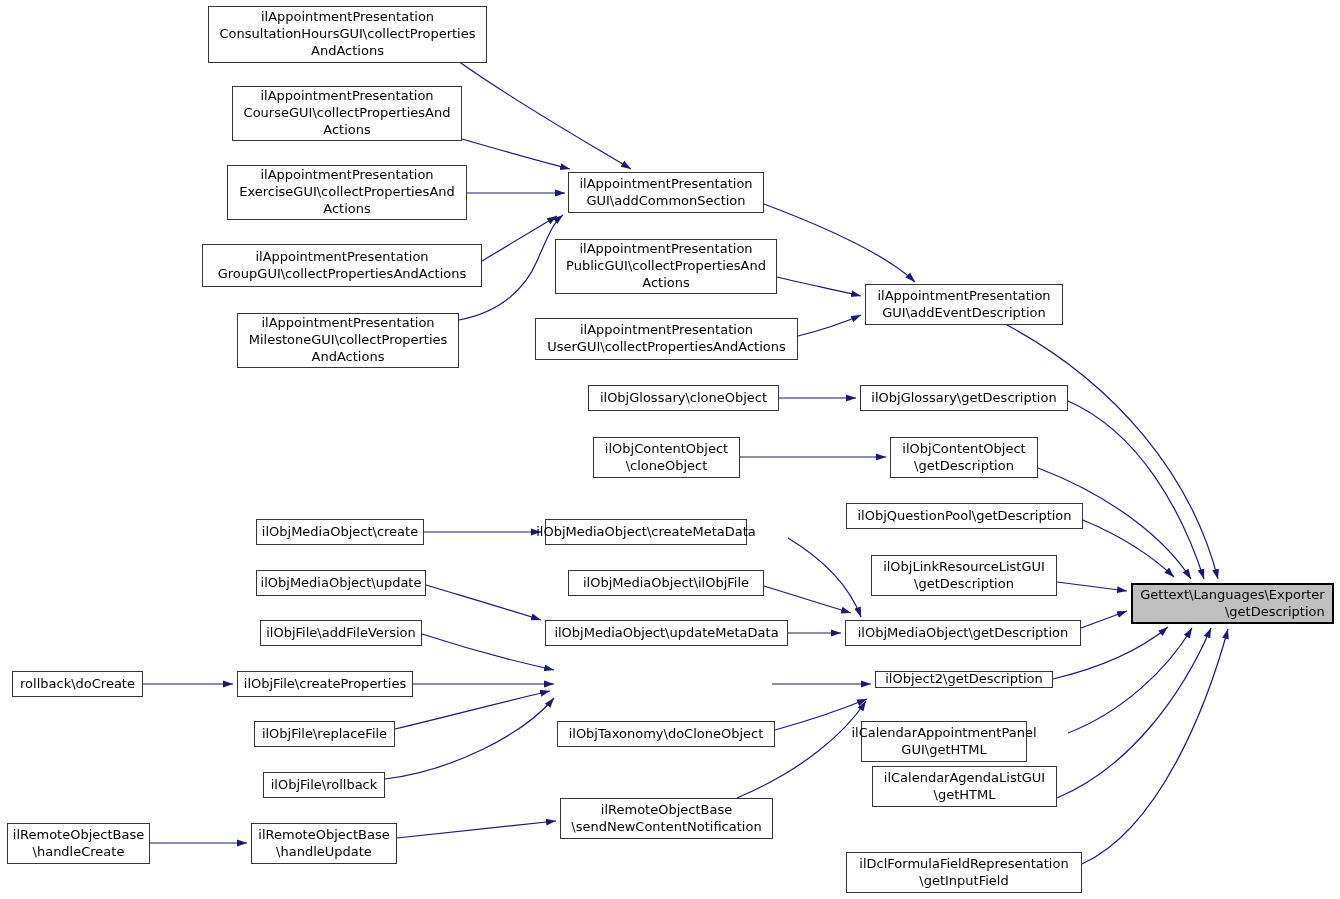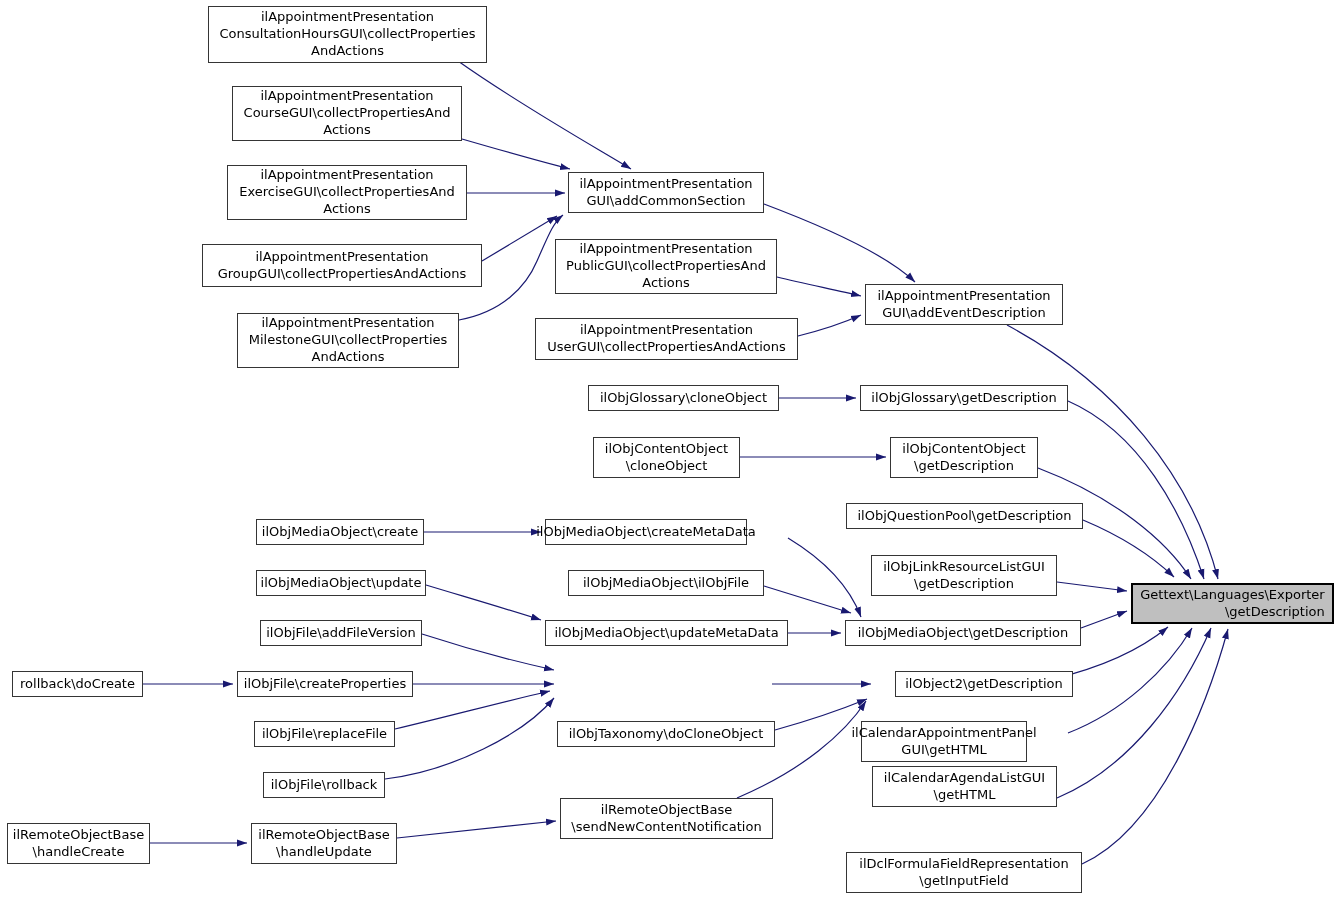--- a/index.html
+++ b/index.html
@@ -113,21 +113,21 @@
 \getDescription</div>
   <div class="node" style="left:256px;top:519px;width:168px;height:26px">ilObjMediaObject\create</div>
   <div class="node" style="left:545px;top:519px;width:202px;height:26px">ilObjMediaObject\createMetaData</div>
   <div class="node" style="left:256px;top:570px;width:170px;height:26px">ilObjMediaObject\update</div>
   <div class="node" style="left:568px;top:570px;width:196px;height:26px">ilObjMediaObject\ilObjFile</div>
   <div class="node" style="left:260px;top:620px;width:162px;height:26px">ilObjFile\addFileVersion</div>
   <div class="node" style="left:545px;top:620px;width:243px;height:26px">ilObjMediaObject\updateMetaData</div>
   <div class="node" style="left:845px;top:620px;width:236px;height:26px">ilObjMediaObject\getDescription</div>
   <div class="node" style="left:12px;top:671px;width:131px;height:26px">rollback\doCreate</div>
   <div class="node" style="left:237px;top:671px;width:176px;height:26px">ilObjFile\createProperties</div>
-  <div class="node" style="left:895px;top:671px;width:178px;height:26px">ilObject2\getDescription</div>
+  <div class="node" style="left:875px;top:671px;width:178px;height:17px">ilObject2\getDescription</div>
   <div class="node" style="left:254px;top:721px;width:141px;height:26px">ilObjFile\replaceFile</div>
   <div class="node" style="left:557px;top:721px;width:218px;height:26px">ilObjTaxonomy\doCloneObject</div>
   <div class="node" style="left:861px;top:721px;width:166px;height:41px">ilCalendarAppointmentPanel
 GUI\getHTML</div>
   <div class="node" style="left:263px;top:772px;width:122px;height:26px">ilObjFile\rollback</div>
   <div class="node" style="left:872px;top:766px;width:185px;height:41px">ilCalendarAgendaListGUI
 \getHTML</div>
   <div class="node" style="left:7px;top:823px;width:143px;height:41px">ilRemoteObjectBase
 \handleCreate</div>
   <div class="node" style="left:251px;top:823px;width:146px;height:41px">ilRemoteObjectBase

